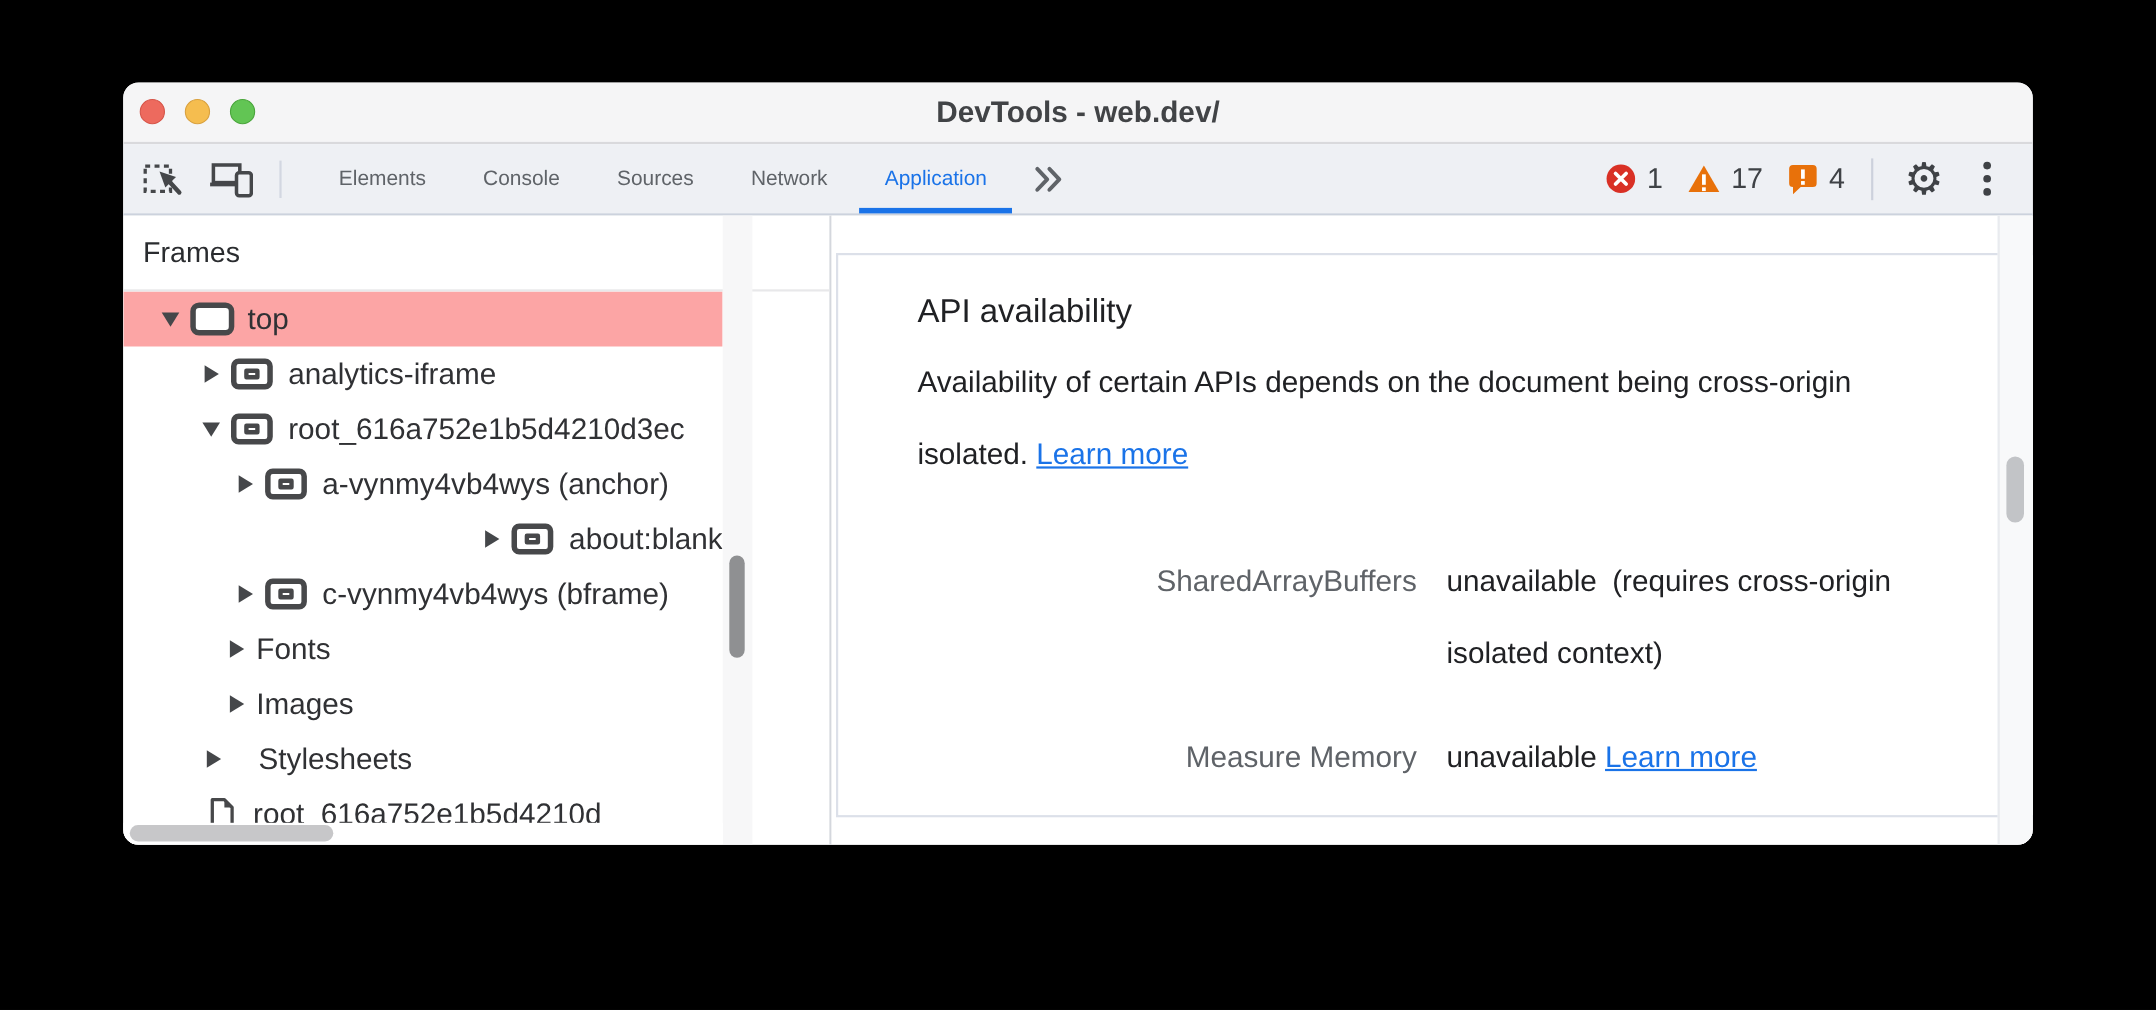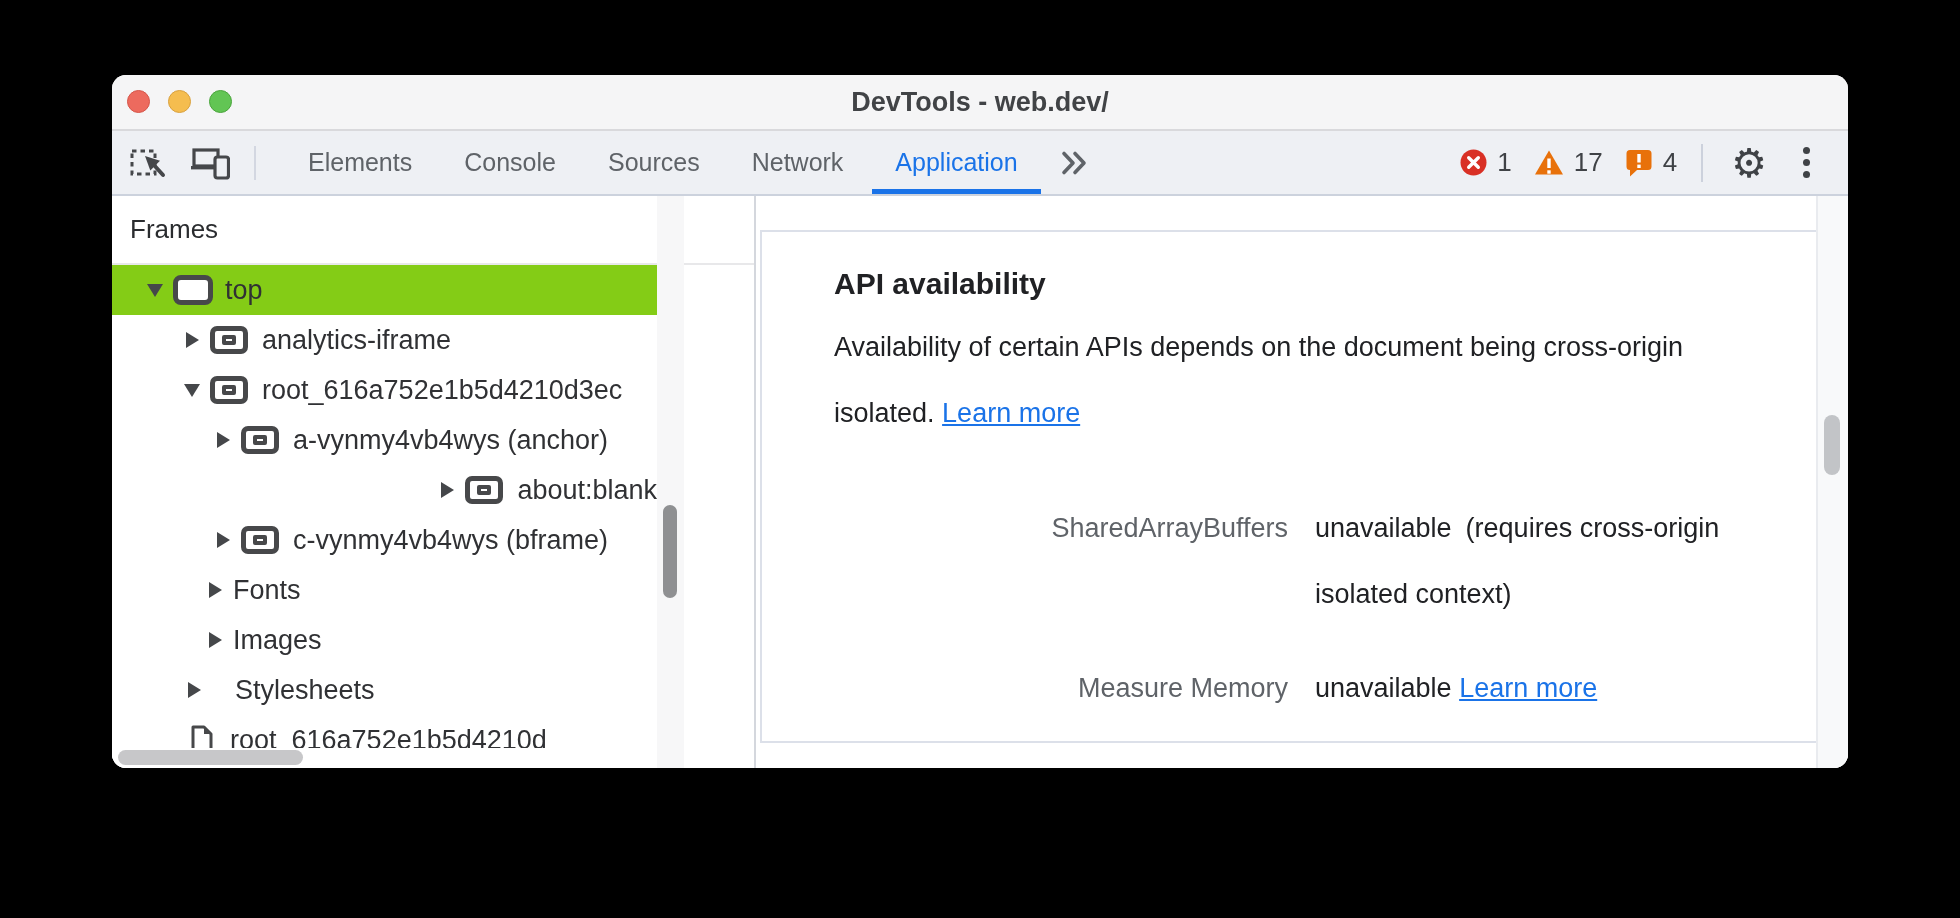--- a/index.html
+++ b/index.html
@@ -19,21 +19,21 @@
   .wtitle{font-size:27px;font-weight:bold;color:#414346;}
 
   
   .toolbar{height:63px;background:#eef0f4;border-bottom:2px solid #ccd2dd;display:flex;
     align-items:center;position:relative;}
   .tool-btn{display:flex;align-items:center;justify-content:center;flex:none;cursor:default;}
   .inspect-btn{margin-left:16px;width:40px;height:40px;}
   .device-btn{margin-left:20px;width:44px;height:40px;}
   .tb-divider{width:2px;height:34px;background:#d3d7e1;margin:0 18px 0 22px;flex:none;}
   .tabs{display:flex;height:100%;align-items:stretch;margin-left:8px;}
-  .tab{display:flex;align-items:center;padding:0 26px;font-size:25px;color:#5f6368;
+  .tab{display:flex;align-items:center;padding:0 26px;font-size:19px;color:#5f6368;
     position:relative;white-space:nowrap;}
   .tab.active{color:#1a73e8;}
   .tab.active::after{content:"";position:absolute;left:3px;right:3px;bottom:0;height:5px;
     background:#1a73e8;}
   .more-tabs{margin-left:8px;display:flex;align-items:center;padding:0 8px;}
   .right-cluster{margin-left:auto;display:flex;align-items:center;padding-right:26px;}
   .badge{display:flex;align-items:center;}
   .badge svg{flex:none;}
   .badge .cnt{font-size:26px;color:#3f4246;margin-left:10px;}
   .badge + .badge{margin-left:22px;}
@@ -47,21 +47,21 @@
   .content{position:absolute;top:121px;left:0;right:0;bottom:0;display:flex;}
 
   
   .sidebar{width:644px;flex:none;background:#fff;border-right:2px solid #d4d7dd;
     box-sizing:border-box;position:relative;overflow:hidden;}
   .frames-header{height:67px;border-bottom:2px solid #e8e8ea;display:flex;align-items:center;
     padding-left:18px;font-size:26px;font-weight:500;color:#2a2c2f;}
   .tree{position:absolute;left:0;top:69px;width:545px;overflow:hidden;}
   .tree-row{height:50px;display:flex;align-items:center;white-space:nowrap;overflow:hidden;
     font-size:27px;color:#303134;}
-  .tree-row.sel{background:#84cc16;}
+  .tree-row.sel{background:#fca5a5;}
   .arrow-box{width:20px;flex:none;display:flex;align-items:center;justify-content:center;
     margin-right:8px;}
   .arr-right{width:0;height:0;border-left:13px solid #45474a;border-top:8px solid transparent;
     border-bottom:8px solid transparent;}
   .arr-down{width:0;height:0;border-top:13px solid #45474a;border-left:8px solid transparent;
     border-right:8px solid transparent;}
   .icon-frame{width:30px;height:20px;border:5px solid #47484a;border-radius:8px;flex:none;
     margin-right:12px;background:#fff;}
   .icon-iframe{width:28px;height:18px;border:5px solid #47484a;border-radius:7px;flex:none;
     margin-right:14px;background:#fff;display:flex;align-items:center;justify-content:center;}
@@ -71,21 +71,21 @@
   .vthumb-left{position:absolute;left:6px;top:309px;width:14px;height:93px;background:#8f9092;
     border-radius:7px;}
   .htrack{position:absolute;left:0;bottom:0;width:545px;height:20px;background:#fff;z-index:3;}
   .hthumb{position:absolute;left:6px;top:2px;width:185px;height:15px;background:#c7c7c9;
     border-radius:8px;}
 
   
   .main{flex:1;position:relative;background:#fff;overflow:hidden;}
   .report-card{position:absolute;left:4px;top:34px;width:1126px;height:513px;background:#fff;
     border:2px solid #dce0e9;box-sizing:border-box;padding:34px 40px 0 72px;}
-  .report-title{font-size:30px;line-height:36px;font-weight:bold;color:#202124;margin:0 0 12px 0;}
+  .report-title{font-size:30px;line-height:36px;font-weight:normal;color:#202124;margin:0 0 12px 0;}
   .report-desc{font-size:27px;line-height:66px;color:#202124;}
   .report-desc .line{display:block;}
   a.link{color:#1a73e8;text-decoration:underline;cursor:pointer;}
   .entries{margin-top:49px;}
   .entry{display:flex;font-size:27px;line-height:66px;}
   .entry + .entry{margin-top:28px;}
   .entry-label{width:454px;flex:none;text-align:right;color:#5f6368;}
   .entry-value{margin-left:27px;width:520px;color:#202124;}
   .entry-value .note{margin-left:14px;}
   .entry-value .note2{display:block;}

